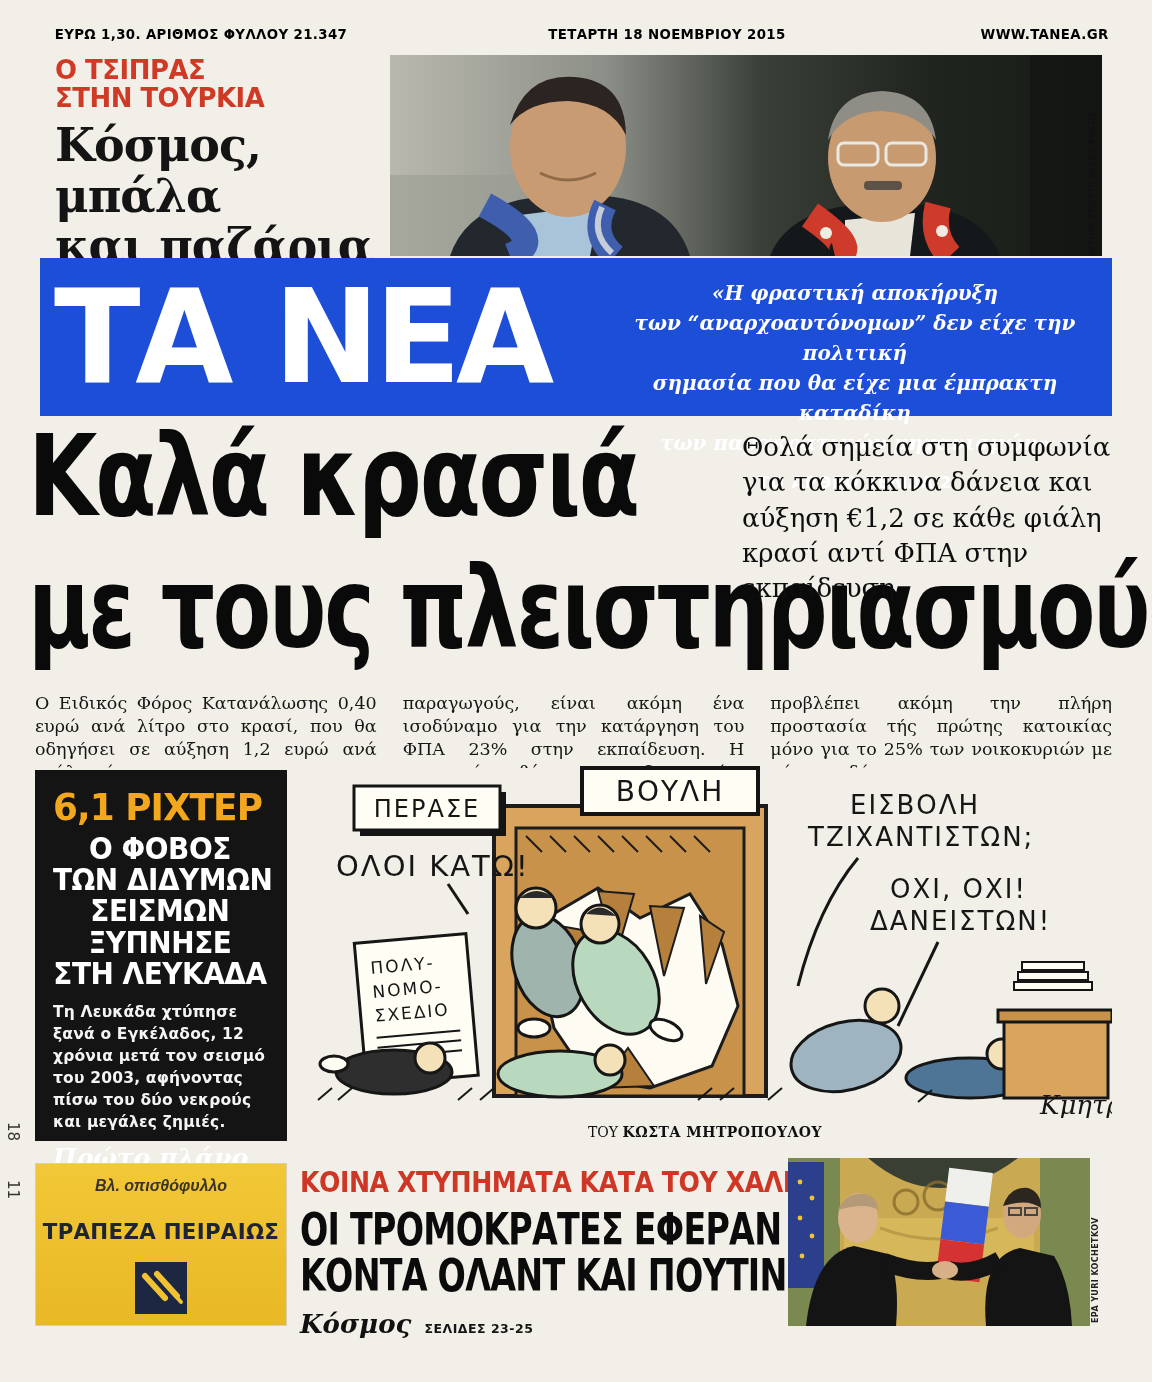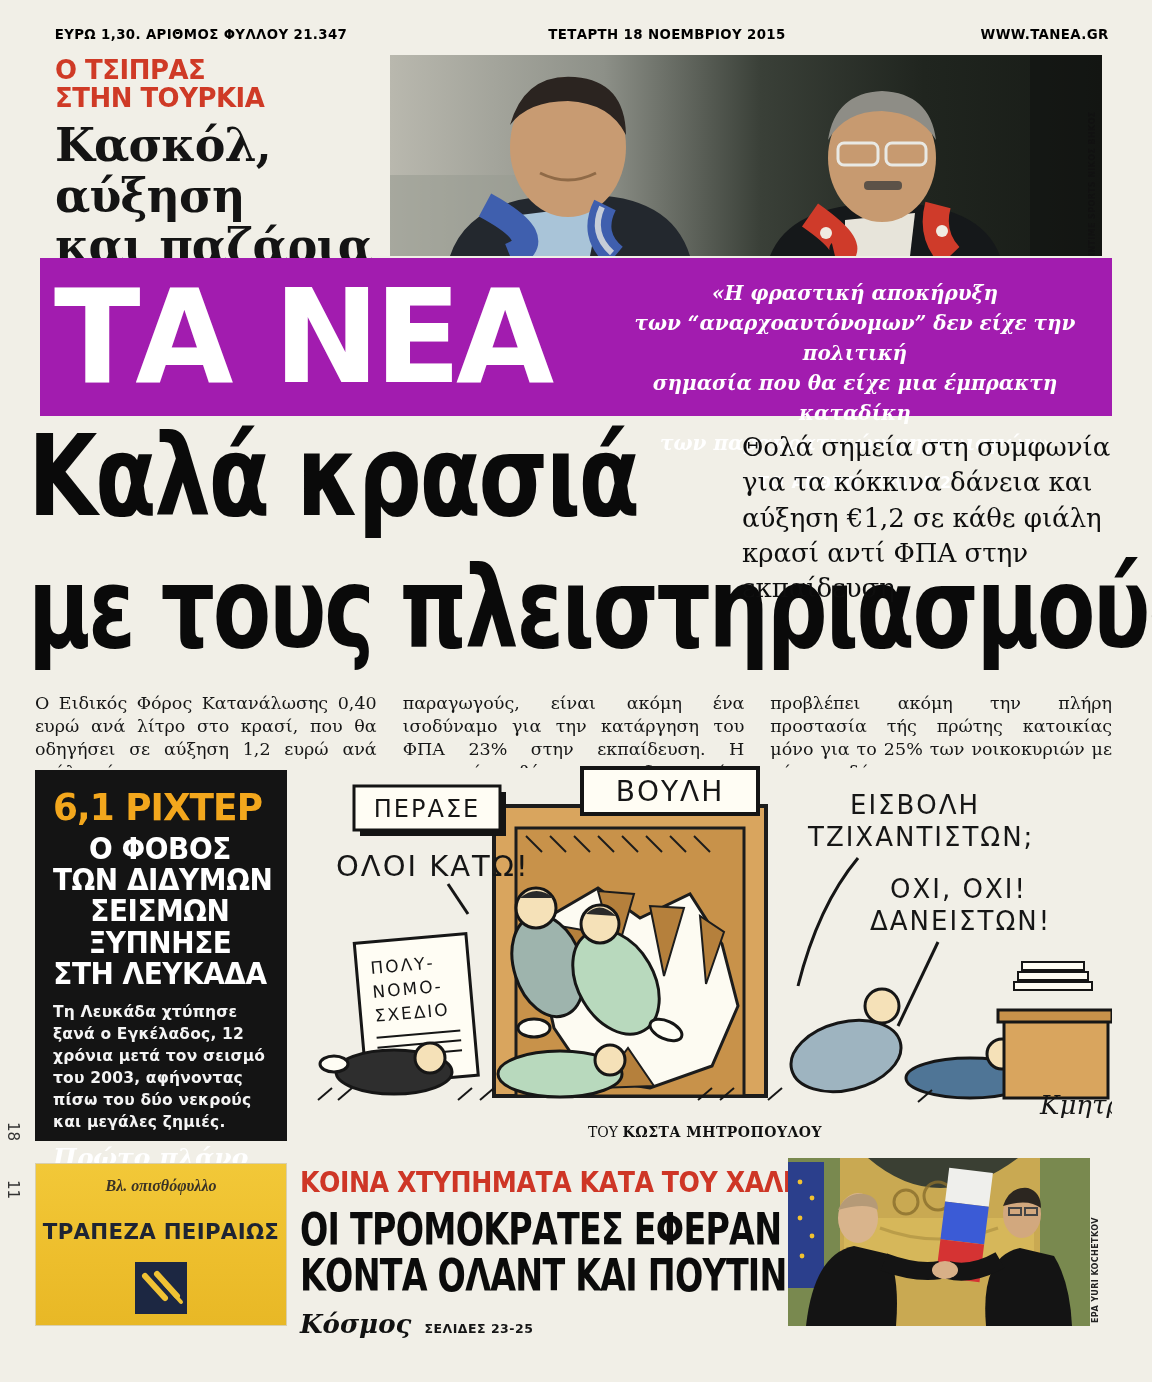--- a/index.html
+++ b/index.html
@@ -27,21 +27,21 @@
     font-size:22px;color:#111;}
   .sectpages{font-size:12px;font-weight:bold;letter-spacing:.5px;margin-left:8px;color:#111;}
 
   .top-photo{left:390px;top:55px;width:712px;height:201px;overflow:hidden;background:#262b24;}
   .vcredit{position:absolute;writing-mode:vertical-rl;transform:rotate(180deg);
     font-size:8px;line-height:1;letter-spacing:.4px;color:#111;font-weight:bold;}
   .credit-top{left:1089px;top:70px;height:186px;}
   .credit-bottom{left:1092px;top:1165px;height:158px;color:#222;}
 
   
-  .masthead{left:40px;top:258px;width:1072px;height:158px;background:#a21caf;}
+  .masthead{left:40px;top:258px;width:1072px;height:158px;background:#1d4ed8;}
   .logo{position:absolute;left:14px;top:4px;font-size:122px;font-weight:bold;color:#ffffff;
     letter-spacing:-5px;word-spacing:6px;line-height:150px;transform:scale(1.04,1.06);
     transform-origin:left center;font-family:"DejaVu Sans",sans-serif;}
   .mast-quote{position:absolute;left:575px;width:480px;top:20px;text-align:center;
     color:#fff;font-family:"DejaVu Serif",serif;font-style:italic;font-weight:bold;
     font-size:20px;line-height:1.5;}
   .article-line{margin-top:13px;font-style:normal;font-family:"DejaVu Sans",sans-serif;
     font-weight:bold;font-size:16px;letter-spacing:1px;}
   .article-page{font-size:16px;letter-spacing:.5px;}
 
@@ -79,21 +79,21 @@
   .cartoon svg{display:block;}
   .ctext{font-family:"DejaVu Sans",sans-serif;letter-spacing:2px;fill:#161616;}
   .cartoon-credit{left:298px;top:1124px;width:814px;text-align:center;
     font-family:"DejaVu Serif",serif;font-size:14px;color:#111;}
   .cartoon-credit b{letter-spacing:.5px;}
 
   
   .bank{left:35px;top:1163px;width:252px;height:163px;box-sizing:border-box;
     background:linear-gradient(180deg,#f2c838 0%,#edbe2c 60%,#e8b826 100%);
     border:1px solid #d9cfae;text-align:center;padding-top:13px;}
-  .bank-note{font-family:Liberation Serif, serif;font-style:italic;font-weight:bold;
+  .bank-note{font-family:Liberation Sans, sans-serif;font-style:italic;font-weight:bold;
     font-size:16px;color:#3a3326;}
   .bank-name{margin-top:24px;font-weight:bold;font-size:22px;color:#1e2433;
     letter-spacing:.3px;transform:scaleX(.97);transform-origin:center;}
   .bank-logo{margin:18px auto 0;width:52px;height:52px;background:#1c2742;position:relative;}
 
   
   .world{left:300px;top:1166px;width:490px;}
   .world-kicker{color:#ce3626;font-weight:bold;font-size:28px;letter-spacing:-.5px;
     white-space:nowrap;transform:scaleX(.9);transform-origin:left top;}
   .world-head{margin-top:8px;font-size:45px;font-weight:bold;color:#0b0b0b;
@@ -120,21 +120,21 @@
   <span>ΤΕΤΑΡΤΗ 18 ΝΟΕΜΒΡΙΟΥ 2015</span>
   <span>WWW.TANEA.GR</span>
 </div>
 
 <div class="abs topstory">
   <div class="kicker">
     <div>Ο ΤΣΙΠΡΑΣ</div>
     <div>ΣΤΗΝ ΤΟΥΡΚΙΑ</div>
   </div>
   <div class="tophead">
-    <div>Κασκόλ, αύξηση</div>
+    <div>Κόσμος, μπάλα</div>
     <div>και παζάρια</div>
   </div>
   <div class="sectline">
     <span class="sectname">Πολιτική</span>
     <span class="sectpages">ΣΕΛΙΔΕΣ 8-9</span>
   </div>
 </div>
 
 <div class="abs top-photo">
   <svg width="712" height="201" viewBox="0 0 712 201">

